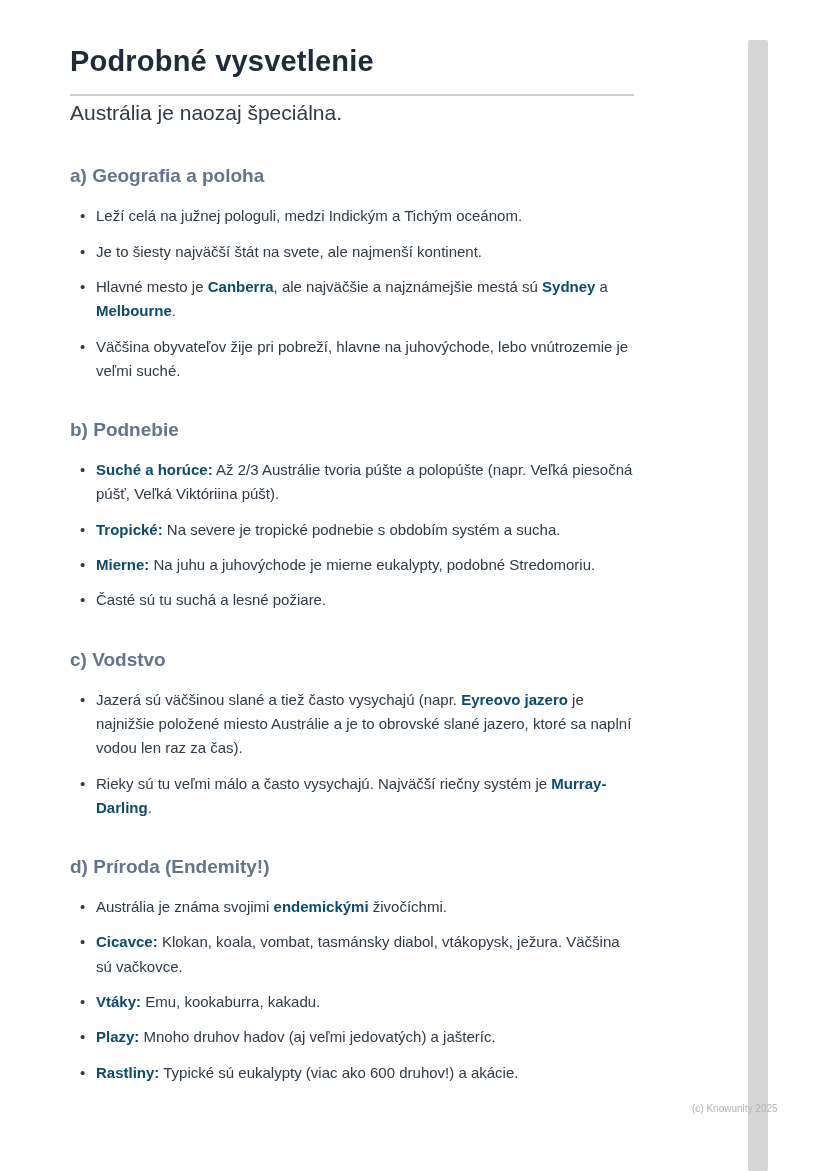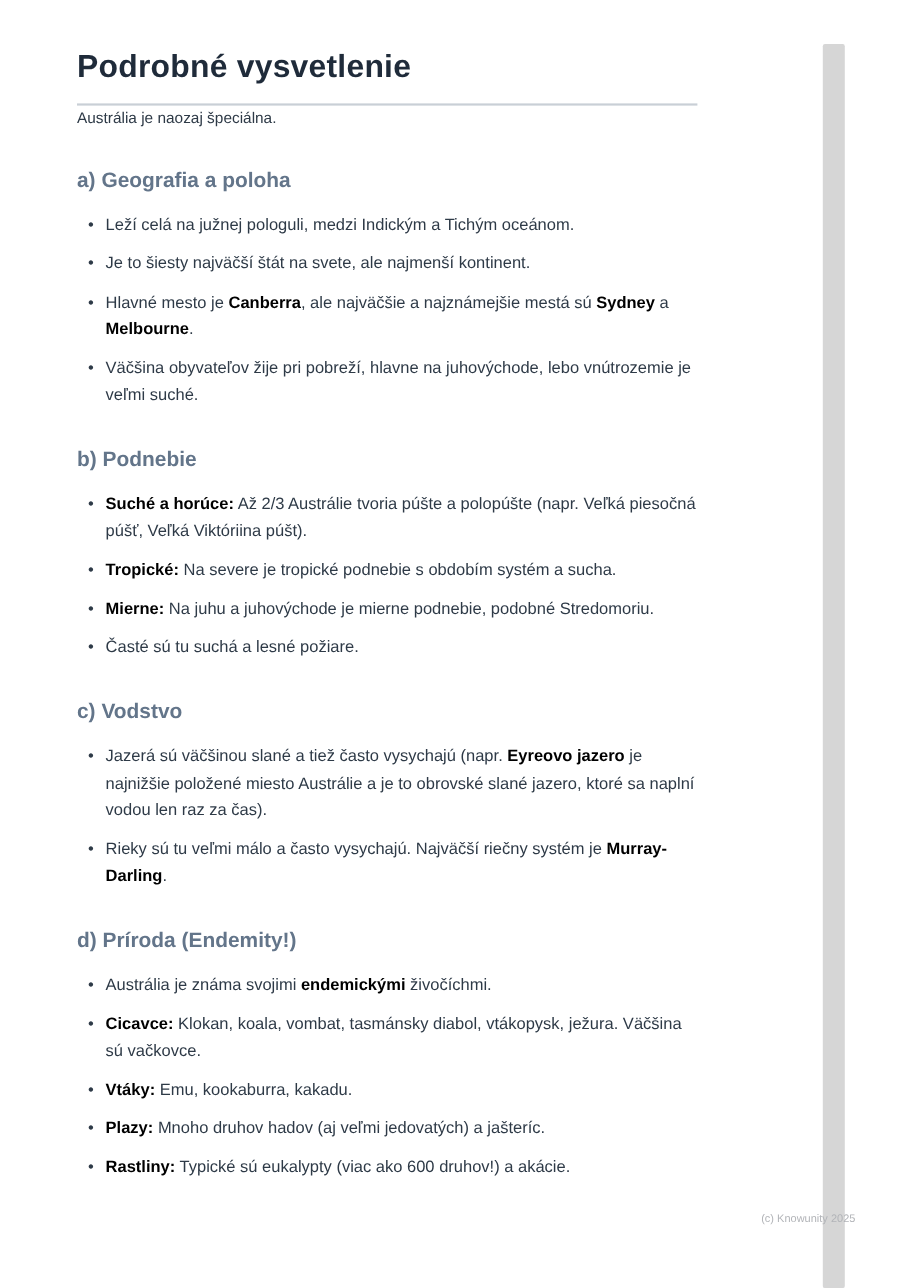--- a/index.html
+++ b/index.html
@@ -32,21 +32,21 @@
     margin: 15px 0 0 0;
     width: 564px;
   }
   h2.section-heading {
     font-size: 24px;
     font-weight: 600;
     color: #5b6e81;
     margin: 38px 0 20px 0;
   }
   p.intro {
-    font-size: 14px;
+    font-size: 21px;
     line-height: 1.6;
     color: #2e3a47;
   }
   h3.subsection-heading {
     font-size: 19px;
     font-weight: 600;
     color: #63758a;
     margin: 36px 0 17px 0;
   }
   ul.bullet-list {
@@ -61,21 +61,21 @@
     color: #2e3a47;
     margin-bottom: 11px;
   }
   ul.bullet-list li::before {
     content: "\2022";
     position: absolute;
     left: -16px;
     top: 0;
     color: #2e3a47;
   }
-  strong { font-weight: 700; color: #000000; }
+  strong { font-weight: 700; color: #0c4a6e; }
   .scrollbar-track {
     position: absolute;
     top: 40px;
     left: 748px;
     width: 20px;
     height: 1131px;
     background: #d6d6d6;
     border-radius: 2px;
     z-index: 1;
   }
@@ -102,21 +102,21 @@
         <ul class="bullet-list">
           <li><span>Leží celá na južnej pologuli, medzi Indickým a Tichým oceánom.</span></li>
           <li><span>Je to šiesty najväčší štát na svete, ale najmenší kontinent.</span></li>
           <li><span>Hlavné mesto je </span><strong>Canberra</strong><span>, ale najväčšie a najznámejšie mestá sú </span><strong>Sydney</strong><span> a </span><strong>Melbourne</strong><span>.</span></li>
           <li><span>Väčšina obyvateľov žije pri pobreží, hlavne na juhovýchode, lebo vnútrozemie je veľmi suché.</span></li>
         </ul>
         <h3 class="subsection-heading">b) Podnebie</h3>
         <ul class="bullet-list">
           <li><strong>Suché a horúce:</strong><span> Až 2/3 Austrálie tvoria púšte a polopúšte (napr. Veľká piesočná púšť, Veľká Viktóriina púšt).</span></li>
           <li><strong>Tropické:</strong><span> Na severe je tropické podnebie s obdobím systém a sucha.</span></li>
-          <li><strong>Mierne:</strong><span> Na juhu a juhovýchode je mierne podnebie, podobné Stredomoriu.</span></li>
+          <li><strong>Mierne:</strong><span> Na juhu a juhovýchode je mierne eukalypty, podobné Stredomoriu.</span></li>
           <li><span>Časté sú tu suchá a lesné požiare.</span></li>
         </ul>
         <h3 class="subsection-heading">c) Vodstvo</h3>
         <ul class="bullet-list">
           <li><span>Jazerá sú väčšinou slané a tiež často vysychajú (napr. </span><strong>Eyreovo jazero</strong><span> je najnižšie položené miesto Austrálie a je to obrovské slané jazero, ktoré sa naplní vodou len raz za čas).</span></li>
           <li><span>Rieky sú tu veľmi málo a často vysychajú. Najväčší riečny systém je </span><strong>Murray-Darling</strong><span>.</span></li>
         </ul>
         <h3 class="subsection-heading">d) Príroda (Endemity!)</h3>
         <ul class="bullet-list">
           <li><span>Austrália je známa svojimi </span><strong>endemickými</strong><span> živočíchmi.</span></li>

